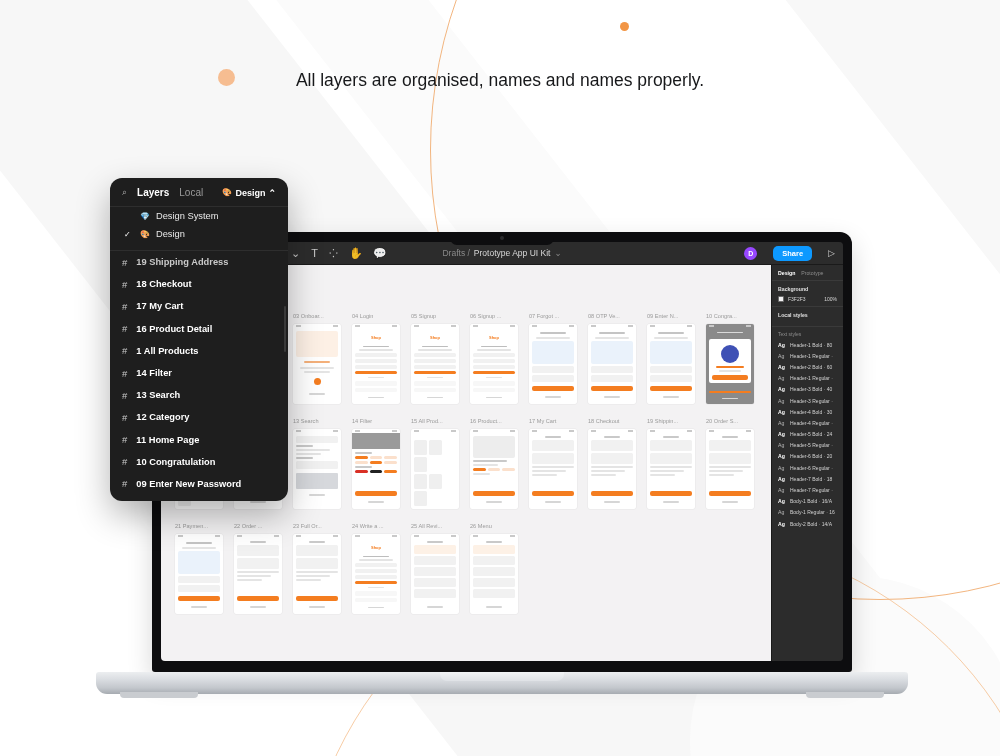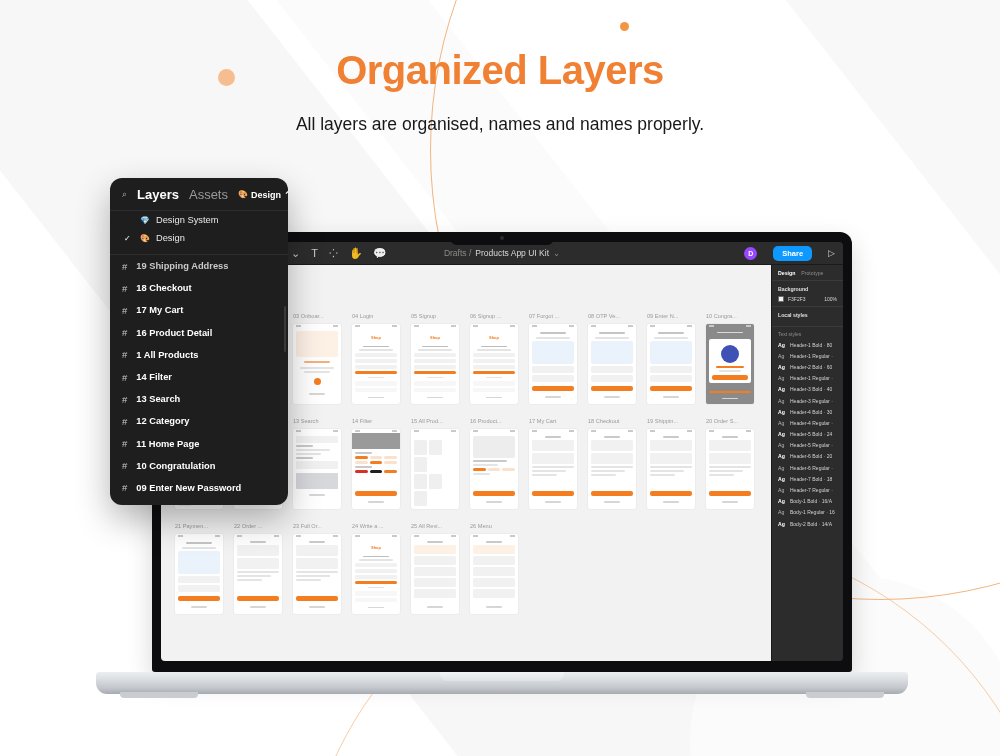--- a/index.html
+++ b/index.html
@@ -173,21 +173,21 @@
     position:absolute; left:110px; top:178px; width:178px;
     background:#1e1e1e; border-radius:12px; z-index:8;
     box-shadow:0 14px 34px rgba(0,0,0,.30); overflow:hidden;
     padding-bottom:6px;
   }
   #lp-header {
     display:flex; align-items:center; gap:10px; padding:9px 12px 8px 12px;
     border-bottom:1px solid #2e2e2e;
   }
   #lp-search-icon { color:#b6b6b6; font-size:9px; }
-  .lp-tab { font-size:13px; color:#9a9a9a; }
+  .lp-tab { font-size:10px; color:#9a9a9a; }
   .lp-tab.active { color:#fff; font-weight:bold; }
   #lp-page-chip { margin-left:auto; display:flex; align-items:center; gap:3px; color:#fff; font-size:9px; font-weight:bold; }
   .emoji { font-size:8px; }
   #lp-pages-head {
     display:flex; align-items:center; padding:9px 12px 6px 12px;
   }
   #lp-pages-title { font-size:9.5px; color:#fff; font-weight:bold; }
   #lp-add-page { margin-left:auto; color:#d6d6d6; font-size:13px; line-height:1; }
   .lp-page-item {
     display:flex; align-items:center; gap:6px; padding:4px 12px 4px 14px;
@@ -213,40 +213,39 @@
   <div class="bg-band b3"></div>
   <div class="bg-band b4"></div>
   <div class="bg-softcircle"></div>
   <div class="bg-arc"></div>
   <div class="bg-arc2"></div>
   <div class="bg-dot d1"></div>
   <div class="bg-dot d2"></div>
 </div>
 
 <div id="header">
-  <div id="page-title">Organized Layers</div>
   <div id="page-subtitle">All layers are organised, names and names properly.</div>
 </div>
 
 <div id="laptop">
   <div id="laptop-screen-shell">
     <div id="laptop-notch"></div>
     <div id="screen">
 
       <div id="figma-toolbar">
         <div class="tb-left">
           <span class="tb-ic">⌄</span>
           <span class="tb-ic">T</span>
           <span class="tb-ic">⁘</span>
           <span class="tb-ic">✋</span>
           <span class="tb-ic">💬</span>
         </div>
         <div id="figma-doc-title">
           <span class="muted">Drafts /</span>
-          <span>Products App UI Kit</span>
+          <span>Prototype App UI Kit</span>
           <span class="muted">⌄</span>
         </div>
         <div class="tb-right">
           <div id="avatar">D</div>
           <div id="share-button">Share</div>
           <div id="present-icon">▷</div>
         </div>
       </div>
 
       <div id="figma-body">
@@ -899,21 +898,21 @@
   <div id="laptop-base">
     <span class="foot l"></span>
     <span class="foot r"></span>
   </div>
 </div>
 
 <div id="layers-panel">
   <div id="lp-header">
     <span id="lp-search-icon">⌕</span>
     <span class="lp-tab active">Layers</span>
-    <span class="lp-tab">Assets</span>
+    <span class="lp-tab">Local</span>
     <span id="lp-page-chip">
       <span class="emoji">🎨</span>
       <span>Design</span>
       <span>⌃</span>
     </span>
   </div>
   <div id="lp-pages">
       <div class="lp-page-item">
         <span class="check"></span>
         <span class="emoji">💎</span>

